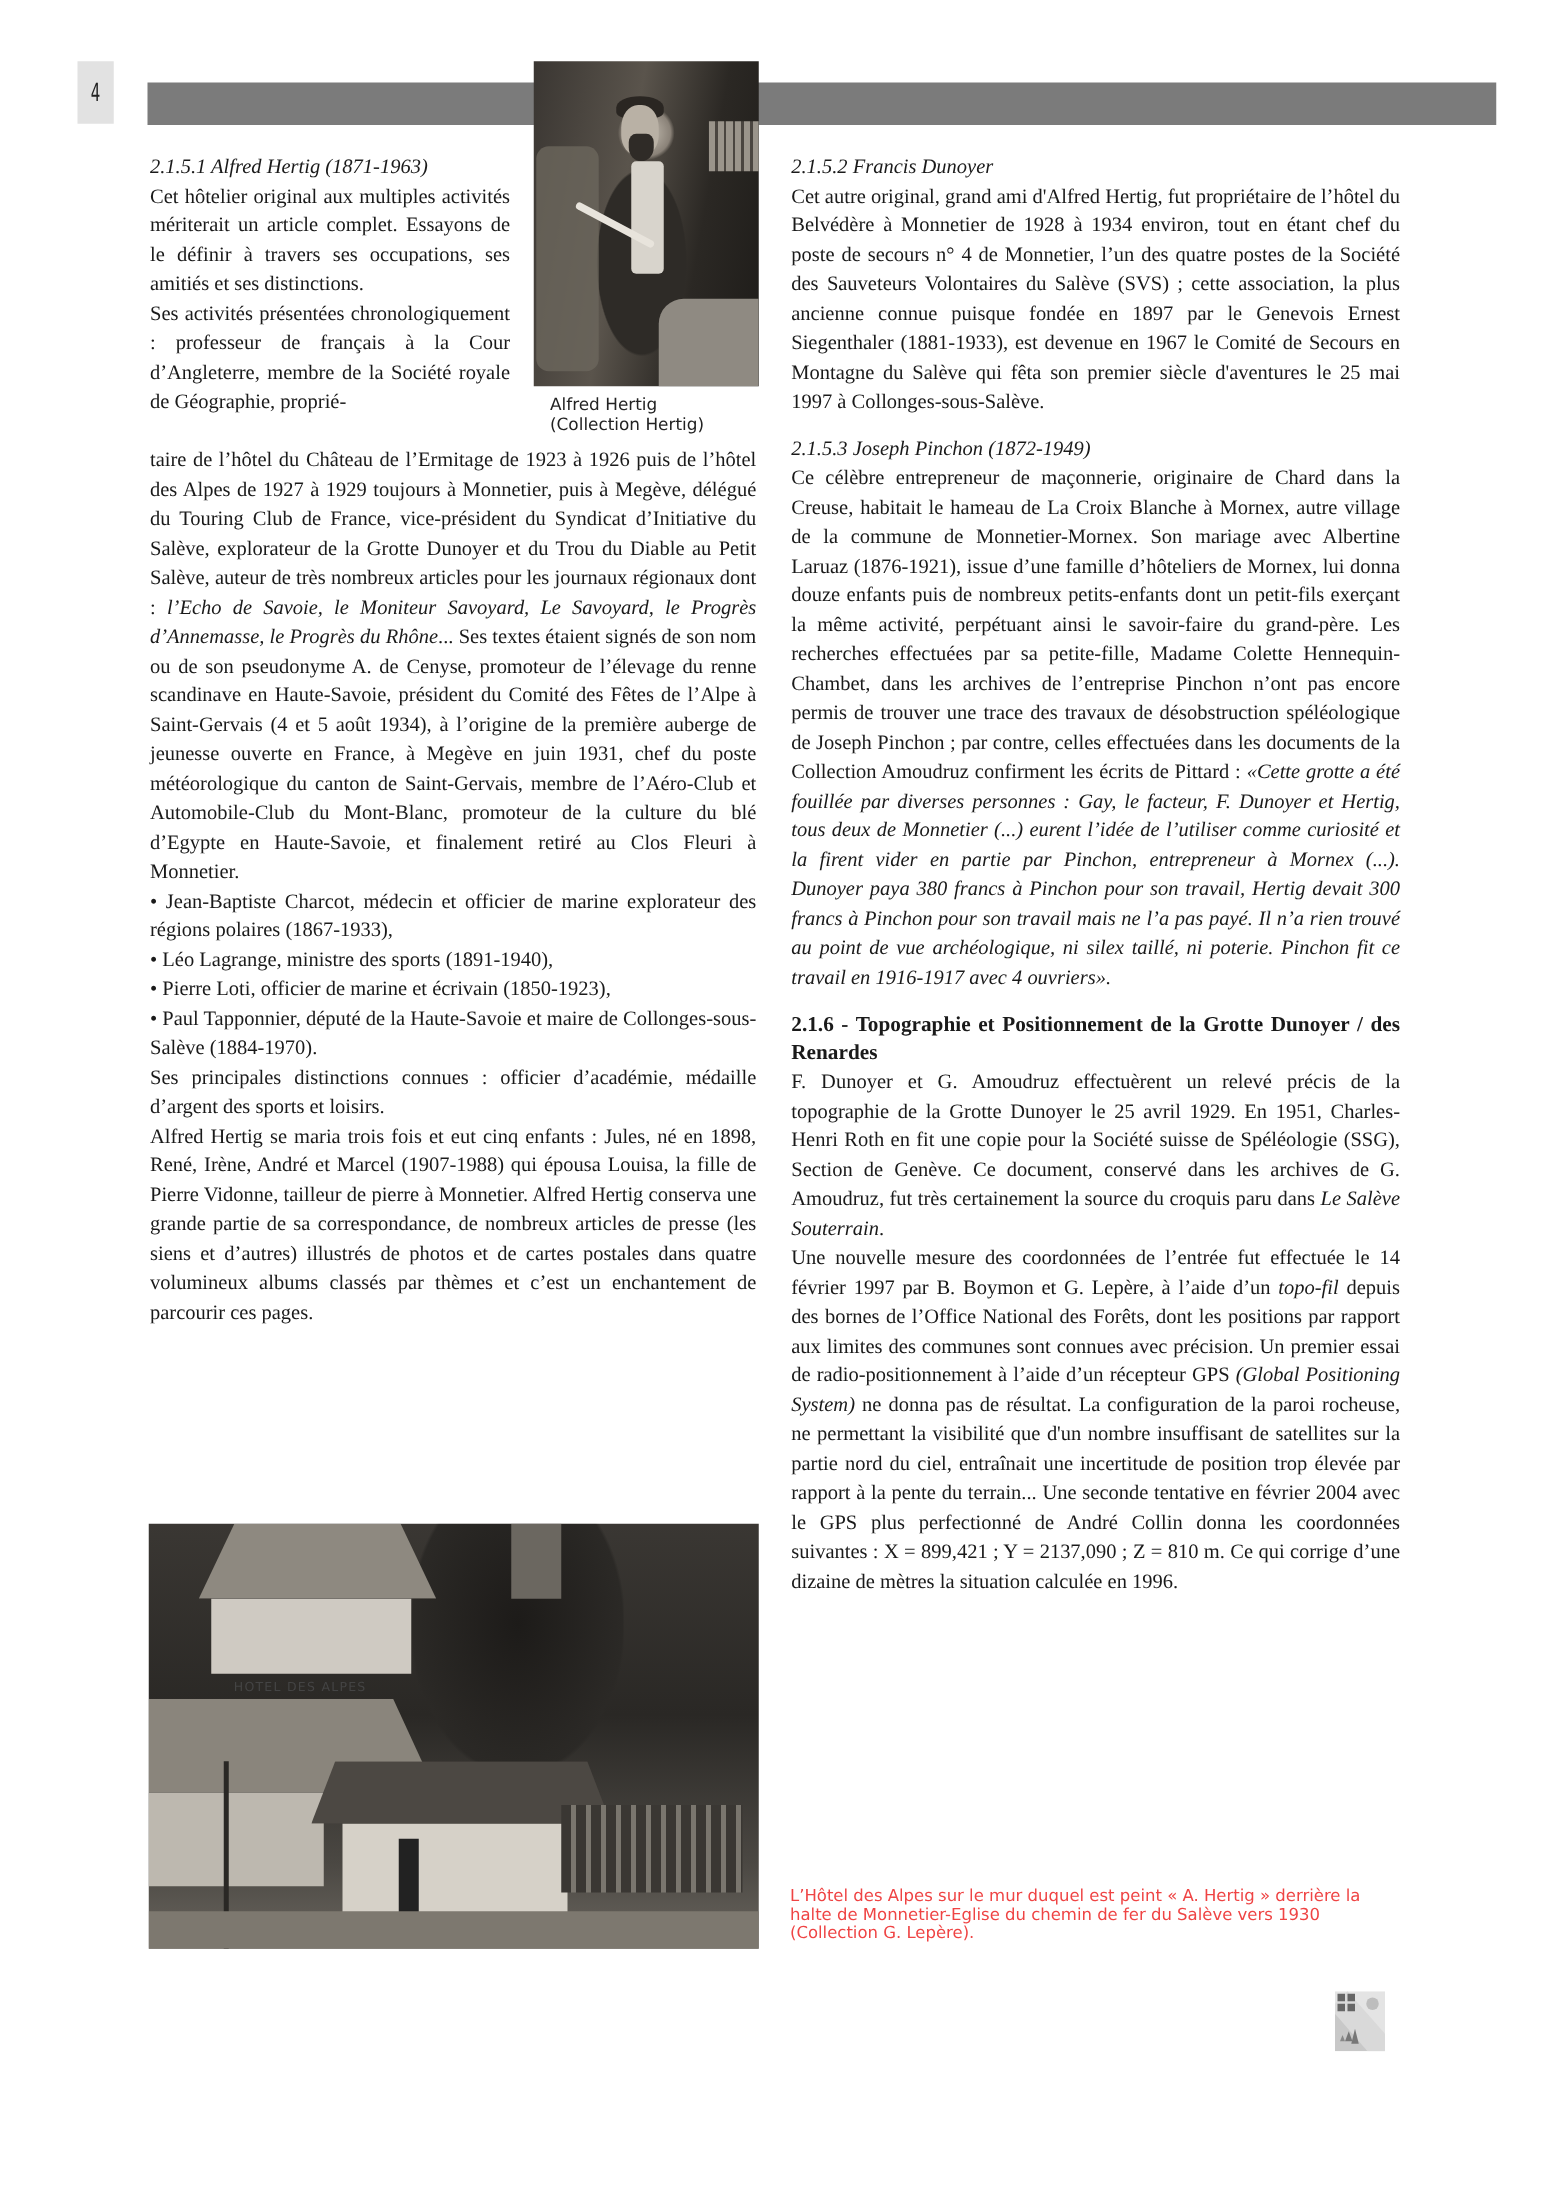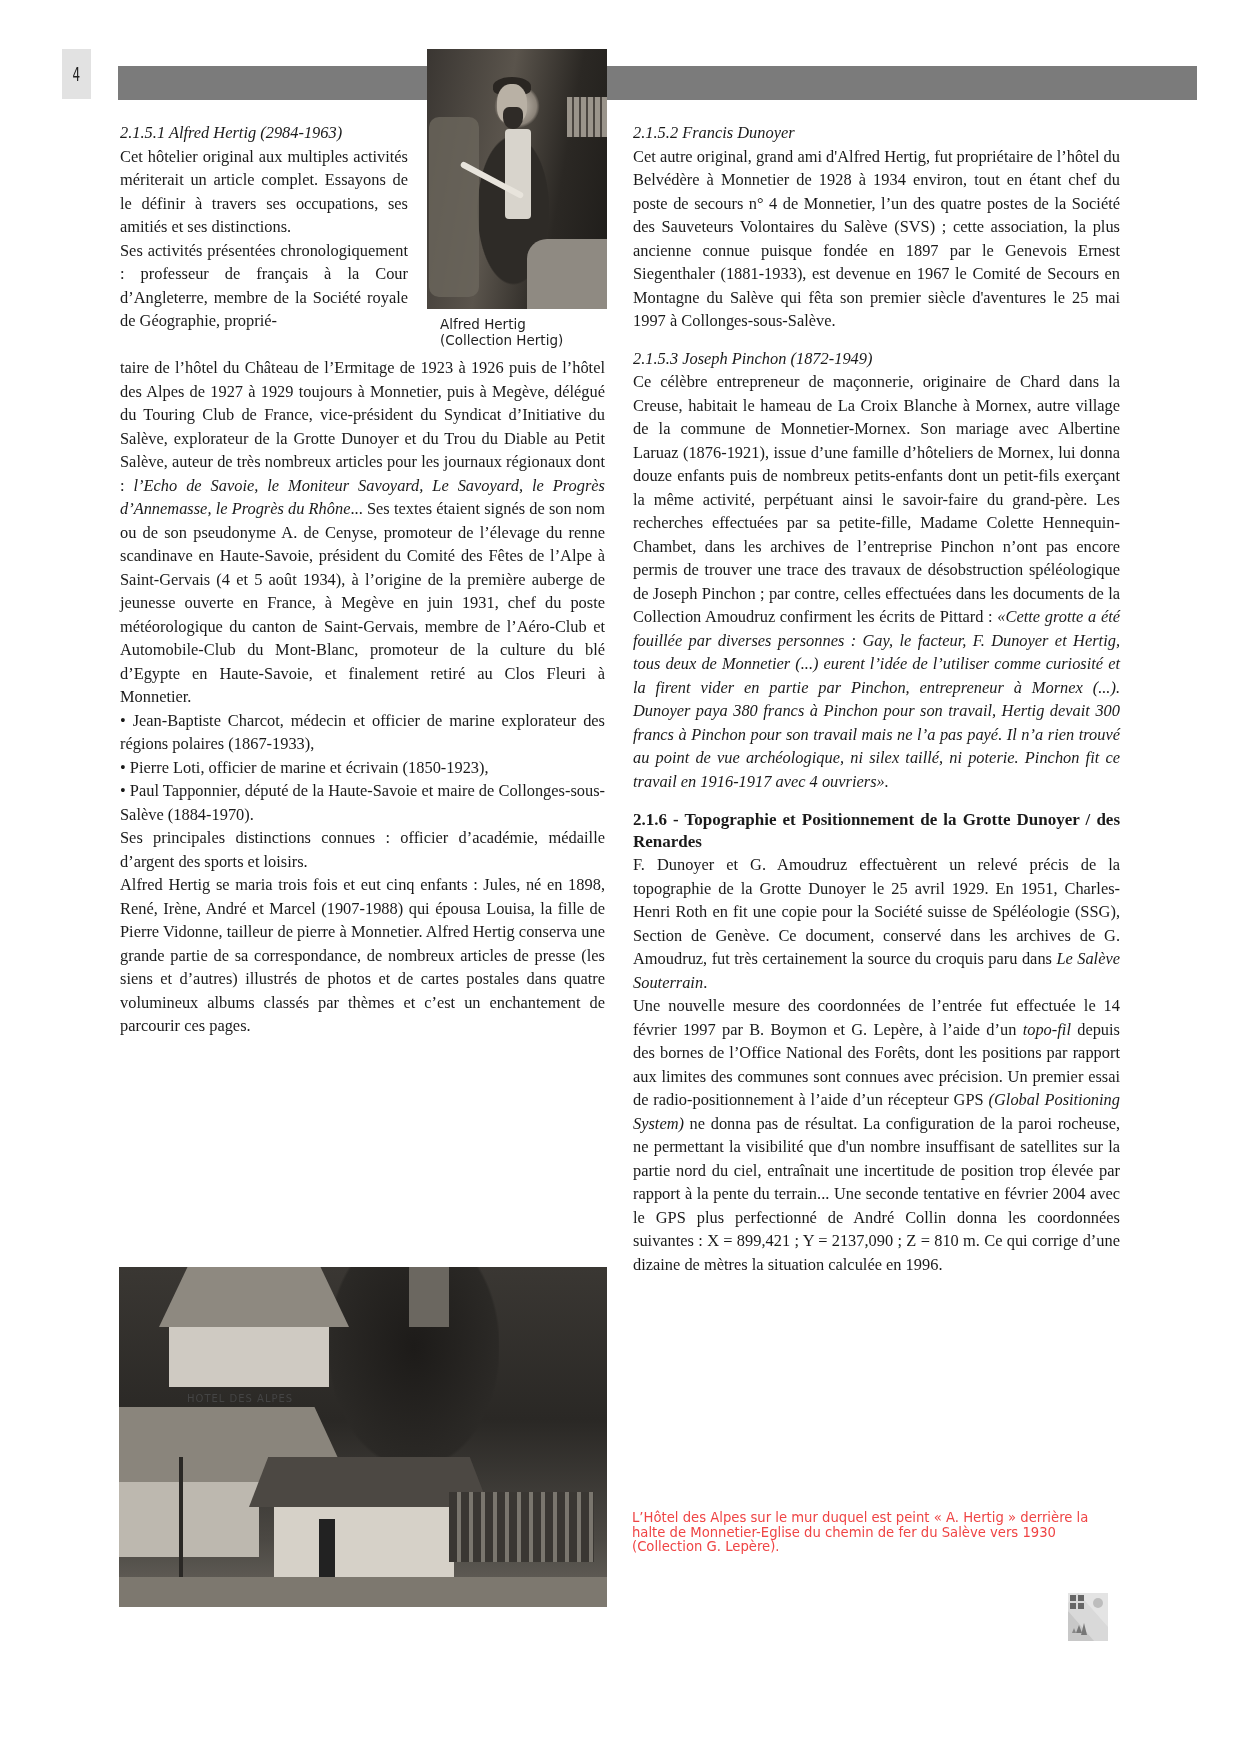--- a/index.html
+++ b/index.html
@@ -31,21 +31,21 @@
   .col { position:absolute; font-size:16.4px; line-height:23.5px; text-align:justify; }
   .col p { margin:0; }
   .col .h { font-style:italic; }
   .col .hb { font-weight:bold; font-size:17px; line-height:22px; }
   .col .gap { height:14px; }
   .left-top { left:120px; top:121px; width:288px; }
   .left-main { left:120px; top:356px; width:485px; }
   .right { left:633px; top:121px; width:487px; }
   i, em { font-style:italic; }
   .photo-hotel { position:absolute; left:119px; top:1219px; width:488px; height:340px; overflow:hidden;
-     background:linear-gradient(180deg,#3a3733 0%,#2a2825 45%,#4b4843 80%,#6a665f 100%);margin-top:48px; }
+     background:linear-gradient(180deg,#3a3733 0%,#2a2825 45%,#4b4843 80%,#6a665f 100%); }
   .photo-hotel .bldg { position:absolute; left:50px; top:60px; width:160px; height:60px; background:#cfcac2; }
   .photo-hotel .roof1 { position:absolute; left:40px; top:0px; width:190px; height:60px; background:#8e8980; clip-path:polygon(15% 0,85% 0,100% 100%,0 100%); }
   .photo-hotel .sign { position:absolute; left:68px; top:126px; font-family:"DejaVu Sans",sans-serif; font-size:10px; color:#444; letter-spacing:1px; }
   .photo-hotel .roof2 { position:absolute; left:0; top:140px; width:230px; height:75px; background:#8a857c; clip-path:polygon(0 0,85% 0,100% 100%,0 100%); }
   .photo-hotel .wall { position:absolute; left:0; top:215px; width:140px; height:75px; background:#bdb8af; }
   .photo-hotel .roof3 { position:absolute; left:130px; top:190px; width:240px; height:50px; background:#4c4843; clip-path:polygon(8% 0,92% 0,100% 100%,0 100%); }
   .photo-hotel .station { position:absolute; left:155px; top:240px; width:180px; height:75px; background:#d6d1c8; }
   .photo-hotel .door { position:absolute; left:200px; top:252px; width:16px; height:60px; background:#222; }
   .photo-hotel .tree { position:absolute; left:210px; top:0; width:170px; height:200px; background:radial-gradient(ellipse at 50% 40%,#1d1b19 0%,#2b2926 70%,transparent 72%); }
   .photo-hotel .tower { position:absolute; left:290px; top:0; width:40px; height:60px; background:#6b6760; }
@@ -73,30 +73,31 @@
   <div class="shirt"></div>
   <div class="quill"></div>
   <div class="legs"></div>
 </div>
 <div class="caption-portrait">
   <div>Alfred Hertig</div>
   <div>(Collection Hertig)</div>
 </div>
 
 <div class="col left-top">
-  <p class="h">2.1.5.1 Alfred Hertig (2984-1963)</p>
+  <p class="h">2.1.5.1 Alfred Hertig (1871-1963)</p>
   <p>Cet hôtelier original aux multiples activités mériterait un article complet. Essayons de le définir à travers ses occupations, ses amitiés et ses distinctions.</p>
   <p>Ses activités présentées chronologiquement : professeur de français à la Cour d’Angleterre, membre de la Société royale de Géographie, proprié-</p>
 </div>
 
 <div class="col left-main">
   <p>
     <span>taire de l’hôtel du Château de l’Ermitage de 1923 à 1926 puis de l’hôtel des Alpes de 1927 à 1929 toujours à Monnetier, puis à Megève, délégué du Touring Club de France, vice-président du Syndicat d’Initiative du Salève, explorateur de la Grotte Dunoyer et du Trou du Diable au Petit Salève, auteur de très nombreux articles pour les journaux régionaux dont : </span><i>l’Echo de Savoie, le Moniteur Savoyard, Le Savoyard, le Progrès d’Annemasse, le Progrès du Rhône</i><span>... Ses textes étaient signés de son nom ou de son pseudonyme A. de Cenyse, promoteur de l’élevage du renne scandinave en Haute-Savoie, président du Comité des Fêtes de l’Alpe à Saint-Gervais (4 et 5 août 1934), à l’origine de la première auberge de jeunesse ouverte en France, à Megève en juin 1931, chef du poste météorologique du canton de Saint-Gervais, membre de l’Aéro-Club et Automobile-Club du Mont-Blanc, promoteur de la culture du blé d’Egypte en Haute-Savoie, et finalement retiré au Clos Fleuri à Monnetier.</span>
   </p>
   <p>• Jean-Baptiste Charcot, médecin et officier de marine explorateur des régions polaires (1867-1933),</p>
+  <p>• Léo Lagrange, ministre des sports (1891-1940),</p>
   <p>• Pierre Loti, officier de marine et écrivain (1850-1923),</p>
   <p>• Paul Tapponnier, député de la Haute-Savoie et maire de Collonges-sous-Salève (1884-1970).</p>
   <p>Ses principales distinctions connues : officier d’académie, médaille d’argent des sports et loisirs.</p>
   <p>Alfred Hertig se maria trois fois et eut cinq enfants : Jules, né en 1898, René, Irène, André et Marcel (1907-1988) qui épousa Louisa, la fille de Pierre Vidonne, tailleur de pierre à Monnetier. Alfred Hertig conserva une grande partie de sa correspondance, de nombreux articles de presse (les siens et d’autres) illustrés de photos et de cartes postales dans quatre volumineux albums classés par thèmes et c’est un enchantement de parcourir ces pages.</p>
 </div>
 
 <div class="col right">
   <p class="h">2.1.5.2 Francis Dunoyer</p>
   <p>Cet autre original, grand ami d'Alfred Hertig, fut propriétaire de l’hôtel du Belvédère à Monnetier de 1928 à 1934 environ, tout en étant chef du poste de secours n° 4 de Monnetier, l’un des quatre postes de la Société des Sauveteurs Volontaires du Salève (SVS) ; cette association, la plus ancienne connue puisque fondée en 1897 par le Genevois Ernest Siegenthaler (1881-1933), est devenue en 1967 le Comité de Secours en Montagne du Salève qui fêta son premier siècle d'aventures le 25 mai 1997 à Collonges-sous-Salève.</p>
   <div class="gap"></div>

